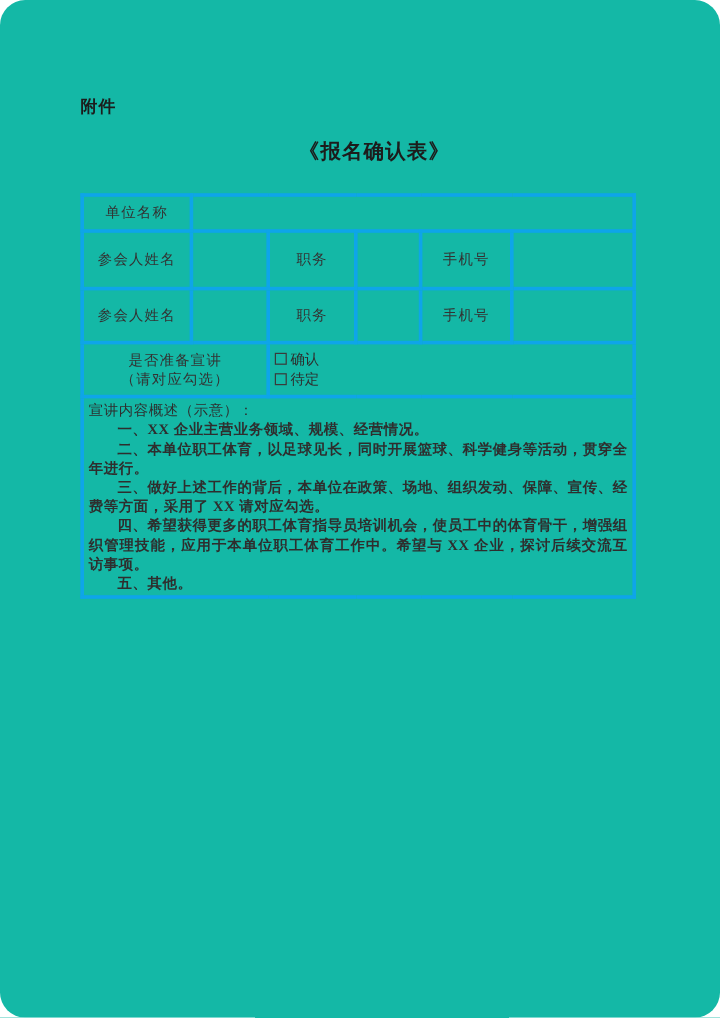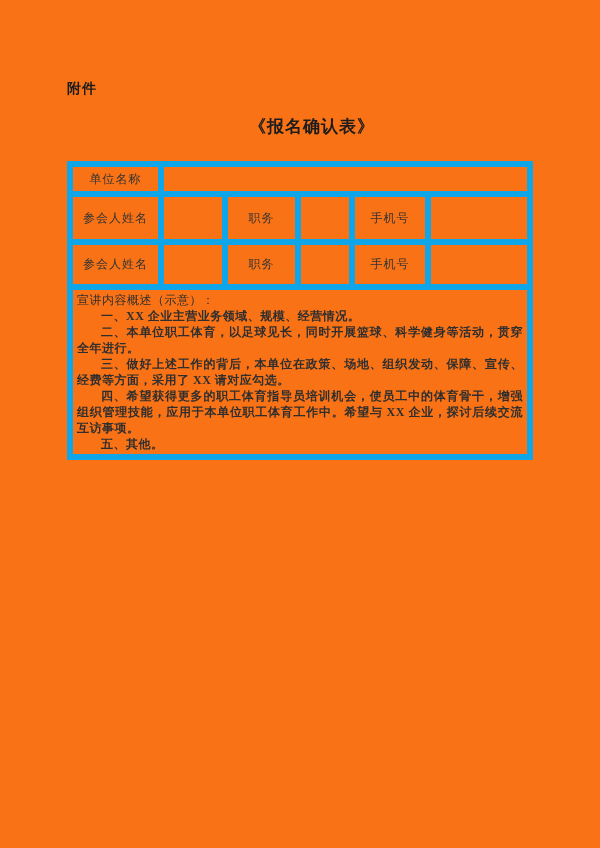--- a/index.html
+++ b/index.html
@@ -1,24 +1,25 @@
 <!DOCTYPE html>
 <html><head>
 <meta charset="utf-8">
 <style>
   * { box-sizing: border-box; }
   html, body { margin: 0; padding: 0; }
   .page {
     position: relative;
     width: 600px;
     height: 848px;
-    background: #f97316;
+    background: #14b8a6;
     font-family: "Liberation Serif", "DejaVu Serif", serif;
     color: #2e2e2e;
     overflow: hidden;
+    border-radius: 21px;
   }
   .attachment {
     position: absolute;
     left: 67px;
     top: 80px;
     font-family: "Liberation Sans", "DejaVu Sans", sans-serif;
     font-weight: 700;
     font-size: 14px;
     color: #1c1c1c;
     letter-spacing: 1px;
@@ -39,21 +40,21 @@
     position: absolute;
     left: 67px;
     top: 161px;
     width: 460px;
     border-collapse: collapse;
     table-layout: fixed;
     font-size: 12px;
     line-height: 1.35;
   }
   table.form td {
-    border: 6px solid #0ea5e9;
+    border: 3px solid #0ea5e9;
     padding: 2px 4px;
     vertical-align: middle;
   }
   td.lbl {
     text-align: center;
     letter-spacing: 1px;
     color: #333;
   }
   tr.r1 { height: 30px; }
   tr.r2 { height: 48px; }
@@ -119,20 +120,34 @@
 
     <tr class="r3">
       <td class="lbl">参会人姓名</td>
       <td></td>
       <td class="lbl">职务</td>
       <td></td>
       <td class="lbl">手机号</td>
       <td></td>
     </tr>
 
+    <tr class="r4">
+      <td class="lbl" colspan="2">
+        <div>是否准备宣讲</div>
+        <div>（请对应勾选）</div>
+      </td>
+      <td class="opts" colspan="4">
+        <div class="opt">
+          <span class="cb"></span><span>确认</span>
+        </div>
+        <div class="opt">
+          <span class="cb"></span><span>待定</span>
+        </div>
+      </td>
+    </tr>
 
     <tr class="r5">
       <td class="overview" colspan="6">
         <p>宣讲内容概述（示意）：</p>
         <p class="item">一、XX 企业主营业务领域、规模、经营情况。</p>
         <p class="item">二、本单位职工体育，以足球见长，同时开展篮球、科学健身等活动，贯穿全年进行。</p>
         <p class="item">三、做好上述工作的背后，本单位在政策、场地、组织发动、保障、宣传、经费等方面，采用了 XX 请对应勾选。</p>
         <p class="item">四、希望获得更多的职工体育指导员培训机会，使员工中的体育骨干，增强组织管理技能，应用于本单位职工体育工作中。希望与 XX 企业，探讨后续交流互访事项。</p>
         <p class="item">五、其他。</p>
       </td>

